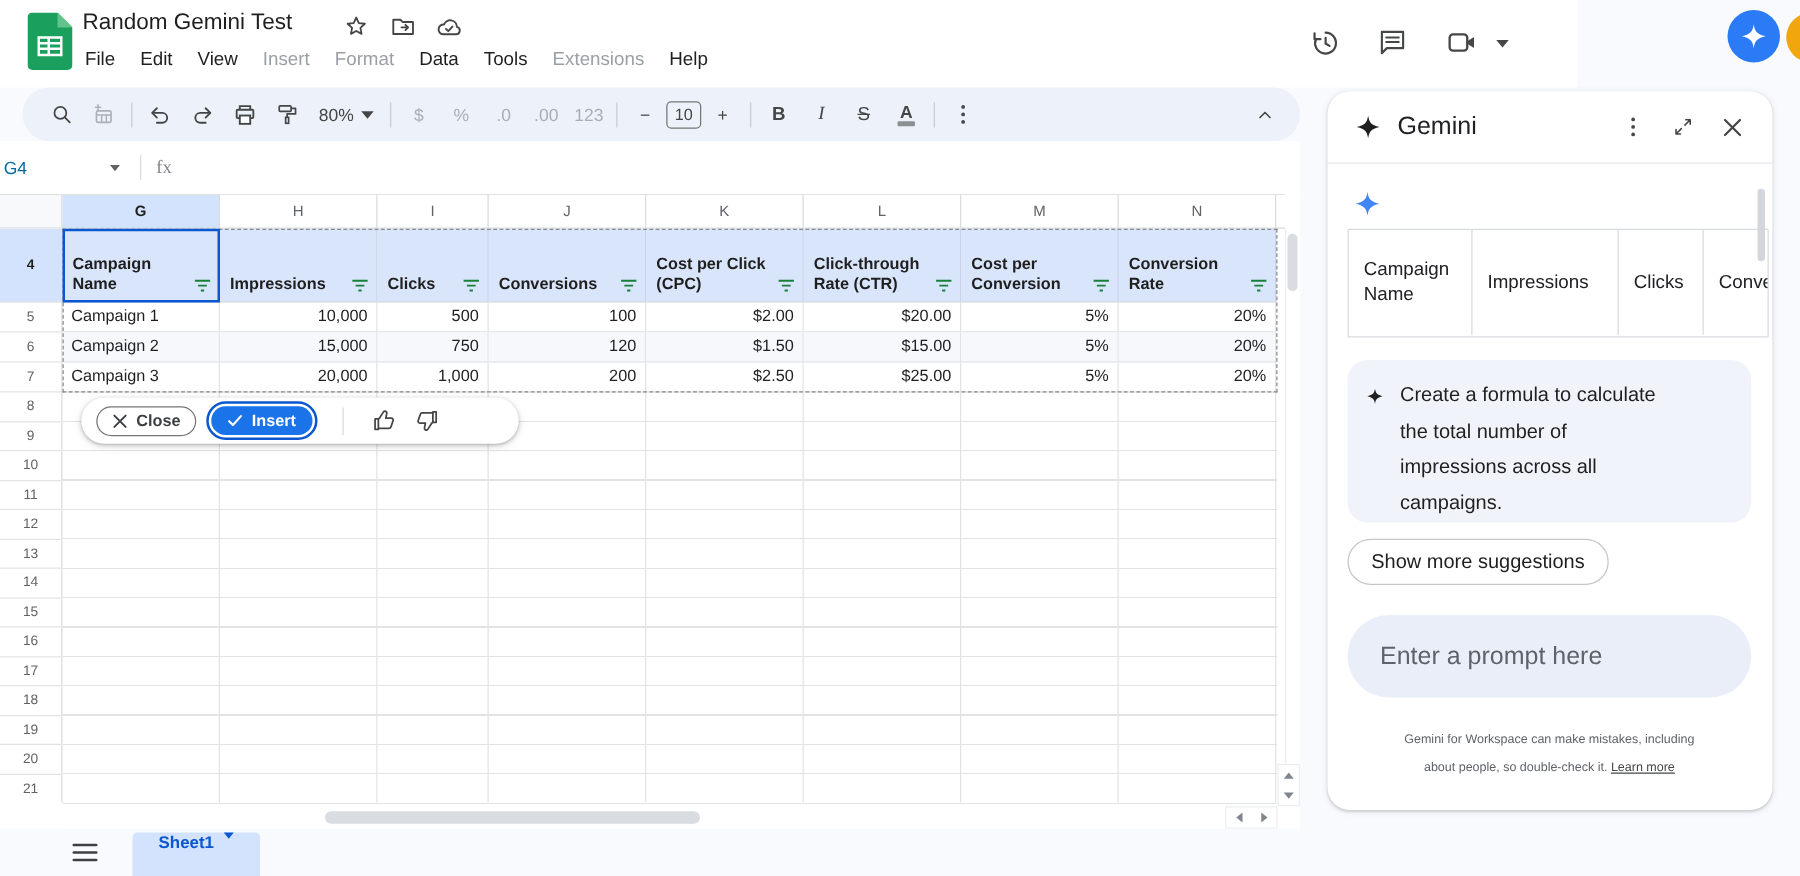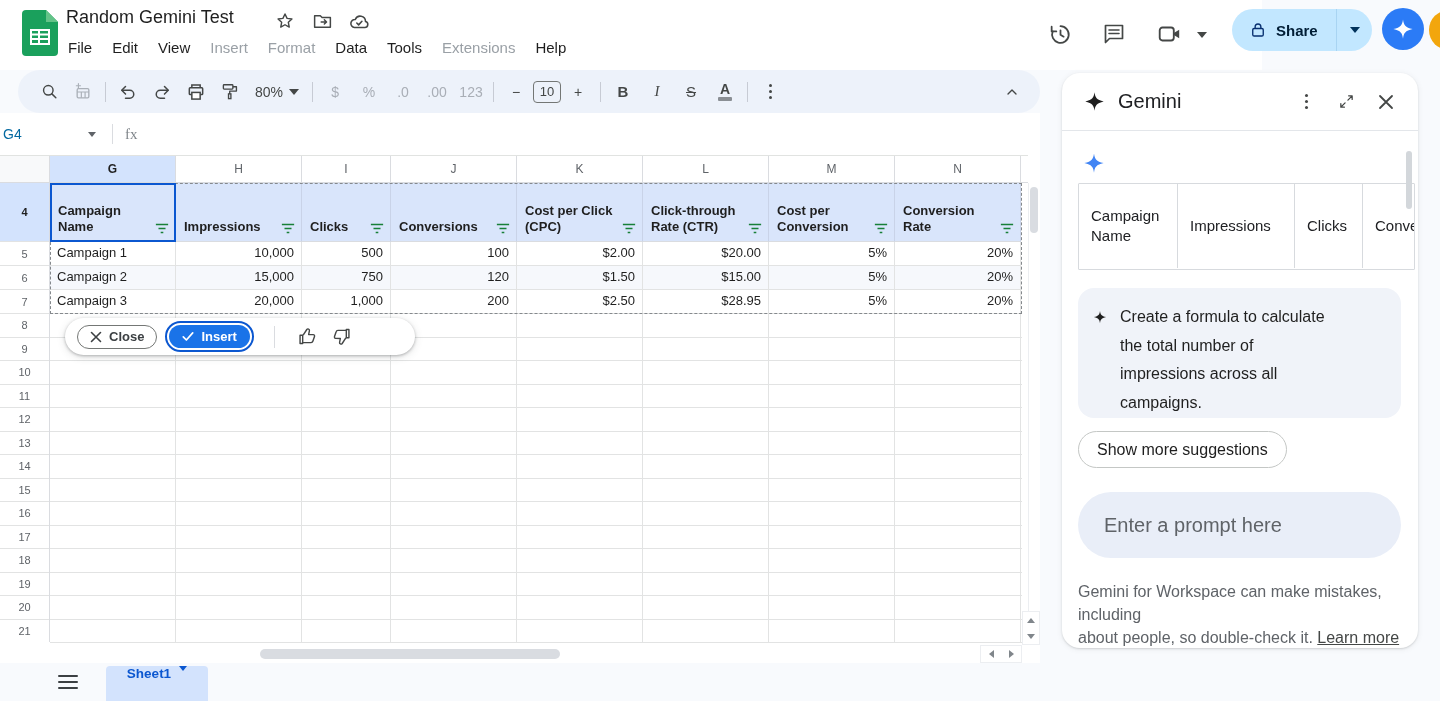--- a/index.html
+++ b/index.html
@@ -113,21 +113,21 @@
   .ptcell { flex:none; height:84px; border-right:1px solid #d7dade; display:flex; align-items:center; padding:0 12px; font-size:15px; line-height:20px; color:#202124; }
   .ptc0{width:99px}.ptc1{width:117px}.ptc2{width:68px}.ptc3{width:200px}
   .panel-scrollthumb { position:absolute; right:6px; top:78px; width:6px; height:58px; background:#d3d7db; border-radius:3px; }
   .sugg-card { position:absolute; left:16px; top:215px; width:323px; height:130px; background:#f0f3f9; border-radius:16px; padding:15px 16px 0 15px; display:flex; }
   .sugg-text { margin-left:13px; width:215px; font-size:16px; line-height:28.5px; color:#1f1f1f; }
   .sugg-spark { margin-top:7px; flex:none; }
   .show-more { position:absolute; left:16px; top:358px; height:37px; padding:0 18px; border:1px solid #c4c7c5; border-radius:19px; display:inline-flex; align-items:center; font-size:16px; color:#1f1f1f; background:#fff; }
   .prompt { position:absolute; left:16px; top:419px; width:323px; height:66px; background:#e9eef8; border-radius:33px; display:flex; align-items:center; }
   .prompt input { width:100%; background:transparent; border:none; outline:none; font-family:"Liberation Sans",sans-serif; font-size:20px; color:#5f6368; padding:0 20px 0 26px; }
   .prompt input::placeholder { color:#5f6368; opacity:1; }
-  .disclaimer { position:absolute; left:16px; top:507px; width:323px; font-size:16px; line-height:23px; color:#5f6368; }
+  .disclaimer { position:absolute; left:16px; top:507px; width:323px; text-align:center; font-size:10px; line-height:23px; color:#5f6368; }
   .learn-more { color:#444746; text-decoration:underline; }
 
   svg { display:block; }
 </style>
 </head>
 <body>
 
 <div id="app">
 
   <div class="gridbg"></div>
@@ -238,21 +238,21 @@
       <div class="dcell cw5 num">$15.00</div>
       <div class="dcell cw6 num">5%</div>
       <div class="dcell cw7 num">20%</div>
     </div>
     <div class="trow drow">
       <div class="dcell cw0">Campaign 3</div>
       <div class="dcell cw1 num">20,000</div>
       <div class="dcell cw2 num">1,000</div>
       <div class="dcell cw3 num">200</div>
       <div class="dcell cw4 num">$2.50</div>
-      <div class="dcell cw5 num">$28.95</div>
+      <div class="dcell cw5 num">$25.00</div>
       <div class="dcell cw6 num">5%</div>
       <div class="dcell cw7 num">20%</div>
     </div>
   </div>
 
   <div class="emptyrows">
     <div class="vl" style="left:125px"></div>
     <div class="vl" style="left:251px"></div>
     <div class="vl" style="left:340px"></div>
     <div class="vl" style="left:466px"></div>
@@ -370,33 +370,20 @@
         </svg>
     </div>
     <div class="acticon" style="left:1152px">
       <svg width="26" height="26" viewBox="0 0 24 24">
           <rect x="2.5" y="6" width="13" height="12" rx="2.5" fill="none" stroke="#444746" stroke-width="1.7"></rect>
           <path d="M15.5 11l5-3v8l-5-3z" fill="#444746"></path>
         </svg>
     </div>
     <i class="caret-down" style="position:absolute;left:1197px;top:32px;border-top-color:#444746"></i>
 
-    <div class="share-pill">
-      <div class="share-main">
-        <svg width="18" height="18" viewBox="0 0 24 24">
-            <rect x="5" y="10" width="14" height="10" rx="1.8" fill="none" stroke="#062e6f" stroke-width="1.8"></rect>
-            <path d="M8.2 10V7.8a3.8 3.8 0 0 1 7.6 0V10" fill="none" stroke="#062e6f" stroke-width="1.8"></path>
-          </svg>
-        <span class="share-label">Share</span>
-      </div>
-      <div class="share-divider"></div>
-      <div class="share-caret">
-          <i class="caret-down"></i>
-        </div>
-    </div>
 
     <div class="spark-btn">
       <svg width="22" height="22" viewBox="0 0 24 24">
           <path d="M12 1.5c.9 6 2.3 8.6 10.5 10.5C14.3 13.9 12.9 16.5 12 22.5 11.1 16.5 9.7 13.9 1.5 12 9.7 10.1 11.1 7.5 12 1.5z" fill="#fff"></path>
         </svg>
     </div>
     <div class="avatar"></div>
   </div>
 
   <div class="toolbar">

